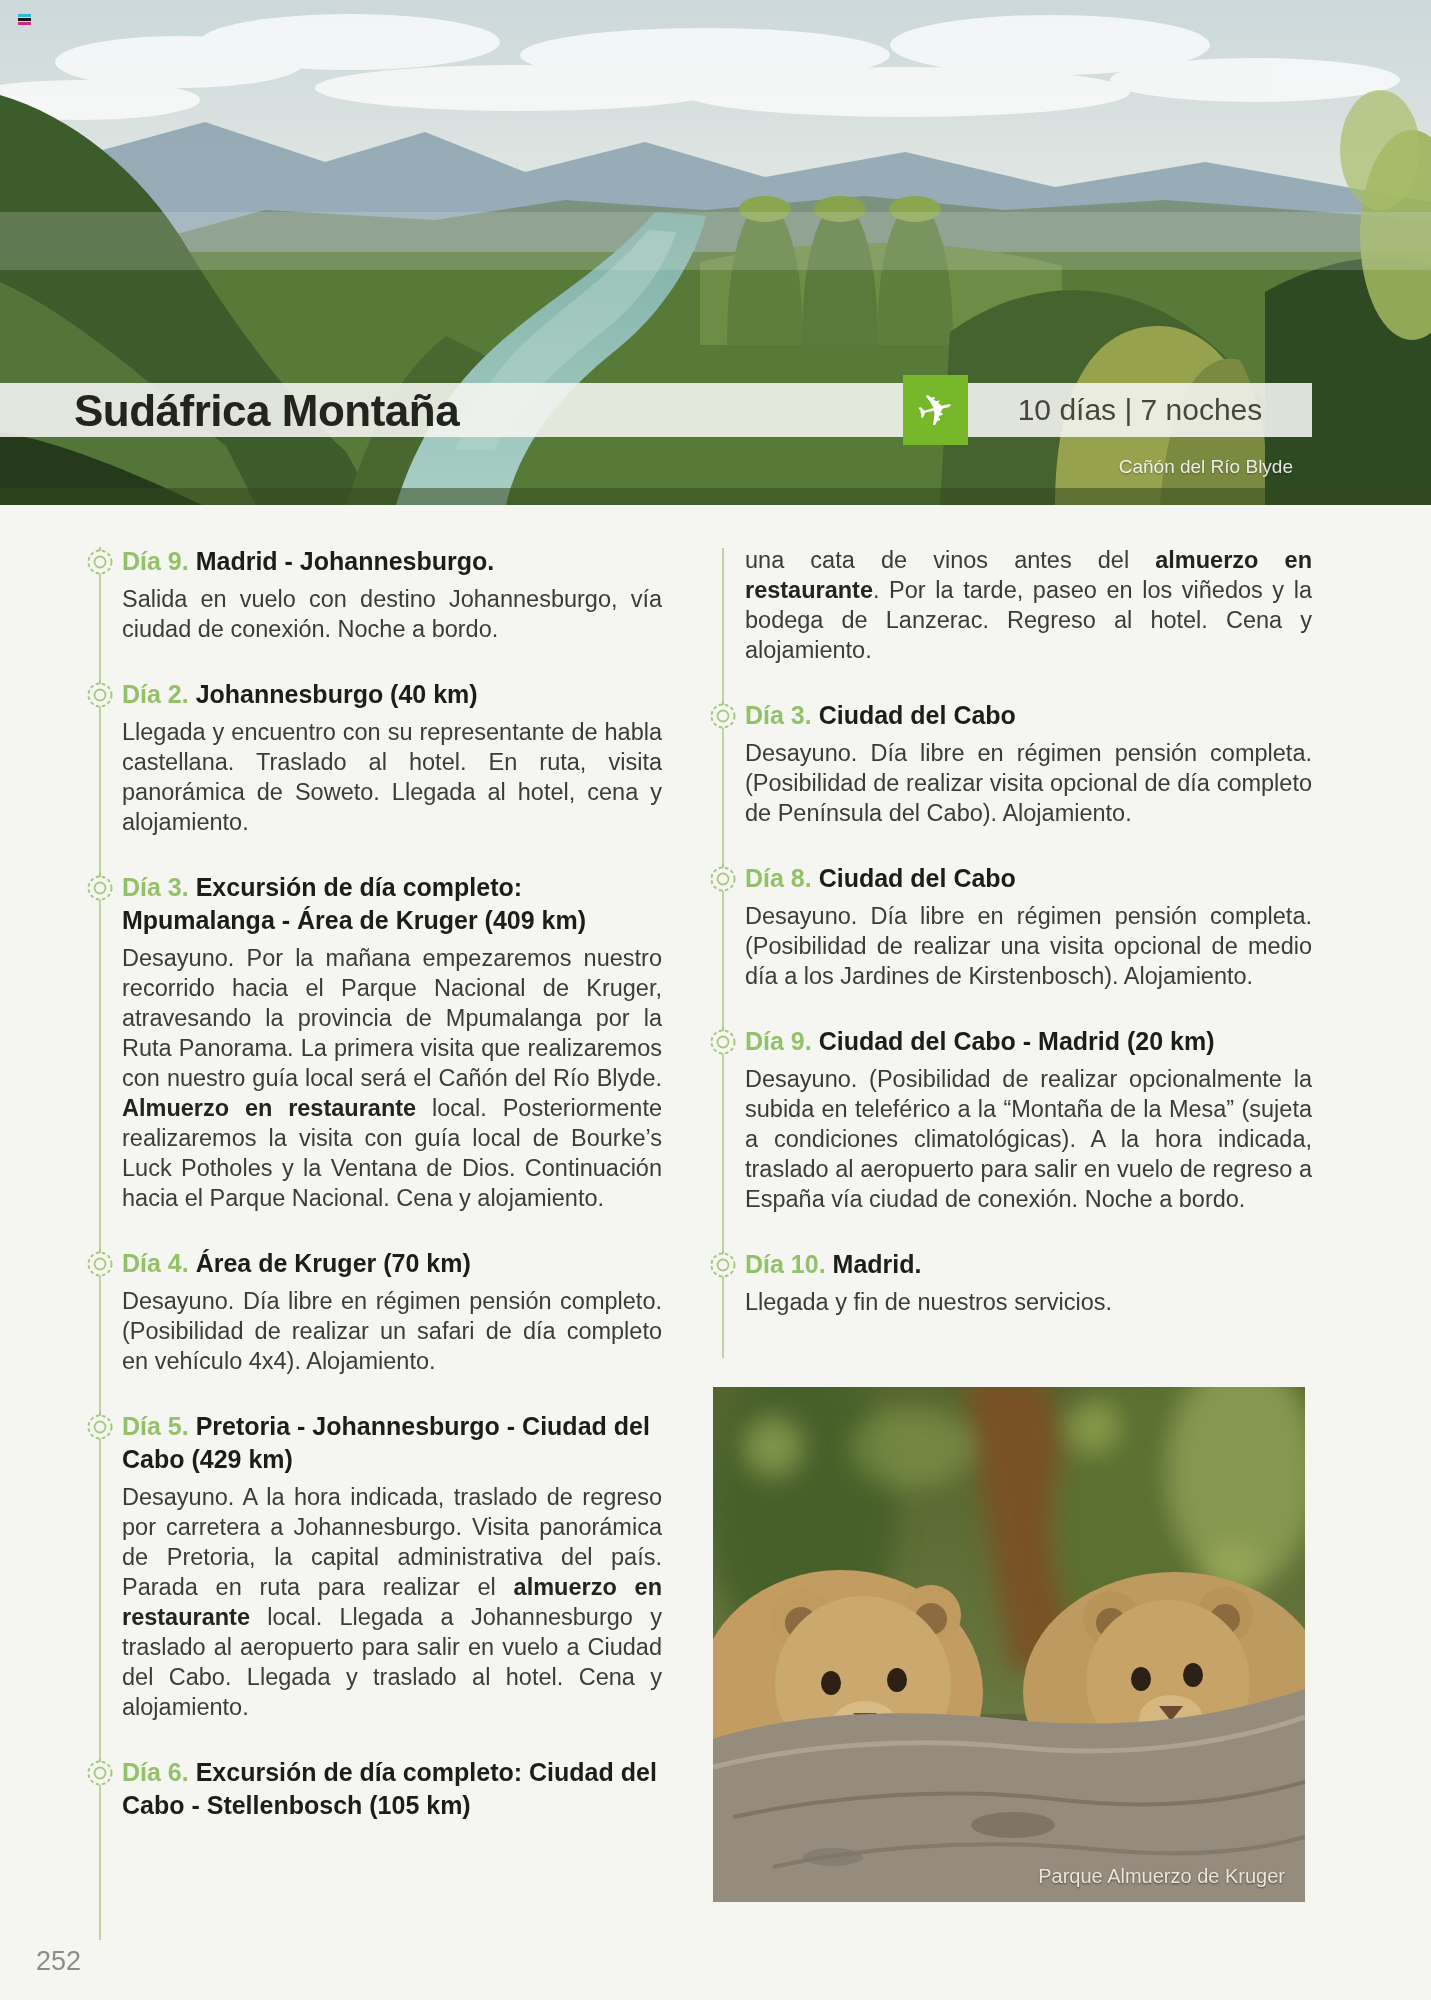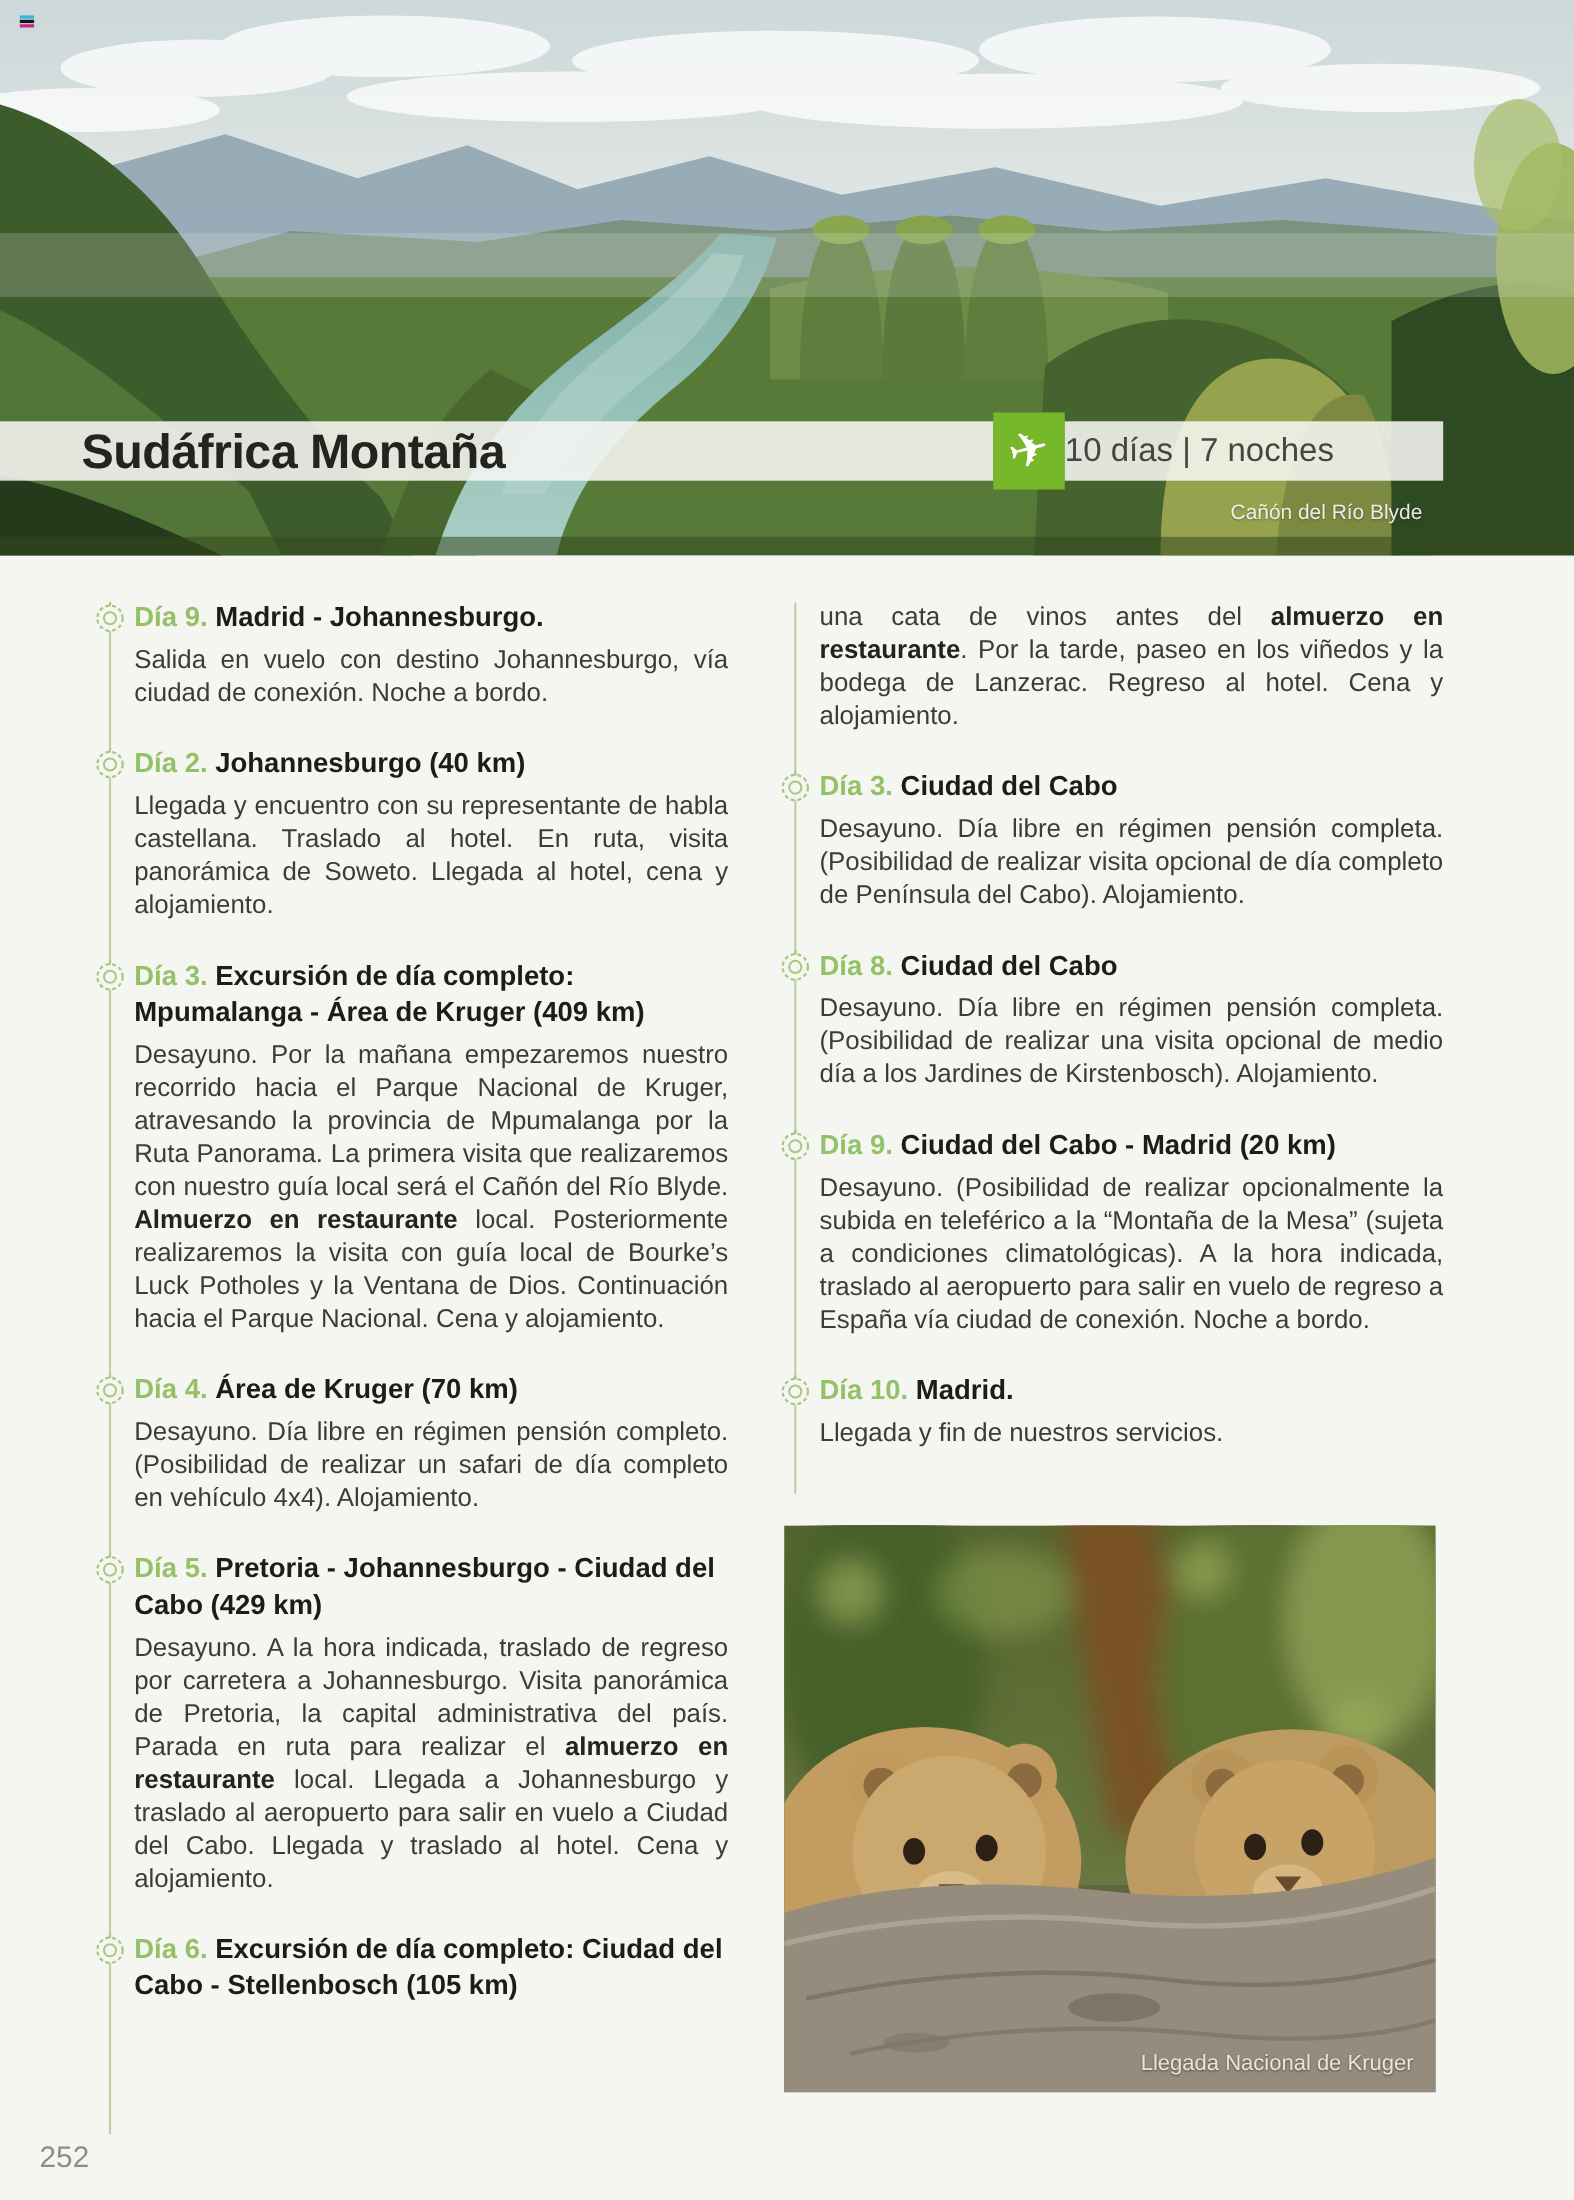--- a/index.html
+++ b/index.html
@@ -6,21 +6,21 @@
   .page{position:relative;width:1431px;height:2000px;background:#f5f5f2;overflow:hidden;
         font-family:"Liberation Sans",sans-serif;margin:0 auto;}
   
   .hero{position:absolute;left:0;top:0;width:1431px;height:505px;}
   .hero svg{display:block;width:100%;height:100%;}
   .regmark{position:absolute;left:18px;top:14px;width:13px;height:13px;}
   .regmark i{display:block;height:3px;margin-bottom:1px;}
   .rm-c{background:#35b6d9;}.rm-k{background:#14141a;}.rm-m{background:#c92a7e;}
   .strip{position:absolute;top:383px;height:54px;background:rgba(246,246,243,0.88);}
   .strip-left{left:0;width:903px;}
-  .strip-right{left:968px;width:344px;display:flex;align-items:center;justify-content:flex-start;}
+  .strip-right{left:968px;width:344px;display:flex;align-items:center;justify-content:center;}
   .hero-title{position:absolute;left:74px;top:386px;font-size:44px;font-weight:bold;
               color:#23231f;letter-spacing:-0.5px;white-space:nowrap;}
   .badge{position:absolute;left:903px;top:375px;width:65px;height:70px;background:#76b82a;
          display:flex;align-items:center;justify-content:center;}
   .badge .plane{color:#ffffff;font-size:44px;line-height:1;transform:rotate(-14deg);
                 font-family:"DejaVu Sans",sans-serif;}
   .duration{font-size:30px;color:#46463f;white-space:nowrap;}
   .hero-caption{position:absolute;top:456px;right:138px;font-size:19px;
                 color:rgba(255,255,255,0.88);text-shadow:0 1px 2px rgba(0,0,0,0.35);}
   
@@ -295,18 +295,18 @@
           <ellipse cx="378" cy="382" rx="58" ry="24" fill="#c39f63" transform="rotate(18 378 382)"></ellipse>
         </g>
 
         <path d="M0,515 L0,352 C80,327 180,320 292,332 C402,344 502,332 592,302 L592,515 Z" fill="#958c7d"></path>
         <path d="M0,380 C90,358 200,350 300,360 C410,371 510,358 592,330" stroke="#b5ac9c" stroke-width="5" fill="none" opacity="0.7"></path>
         <path d="M20,430 C120,408 240,400 340,412 C440,424 520,415 592,395" stroke="#6b6356" stroke-width="4" fill="none" opacity="0.55"></path>
         <path d="M60,480 C160,458 280,452 380,462 C470,471 540,465 592,450" stroke="#6b6356" stroke-width="4" fill="none" opacity="0.45"></path>
         <ellipse cx="300" cy="438" rx="42" ry="13" fill="#6b6356" opacity="0.55"></ellipse>
         <ellipse cx="120" cy="470" rx="30" ry="9" fill="#7d7567" opacity="0.6"></ellipse>
       </svg>
-      <div class="photo-caption">Llegada Nacional de Kruger</div>
+      <div class="photo-caption">Parque Almuerzo de Kruger</div>
     </div>
   </div>
 
   <div class="pagenum">252</div>
 </div>
 
 </body></html>

